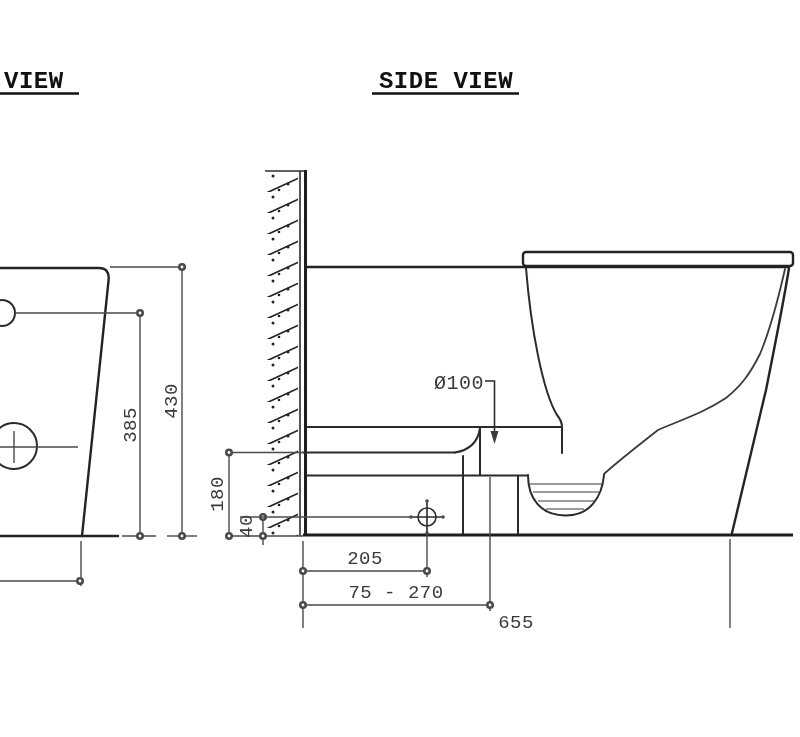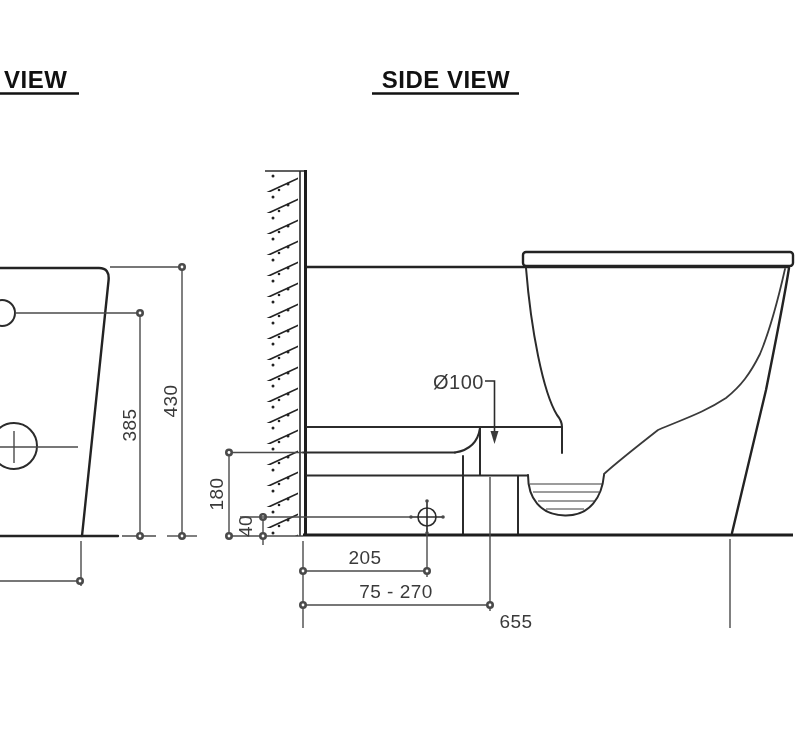--- a/index.html
+++ b/index.html
@@ -1,17 +1,17 @@
 <!DOCTYPE html>
 <html><head>
 <meta charset="utf-8">
 <style>
   html,body{margin:0;padding:0;background:#ffffff;}
   .stage{position:relative;width:800px;height:628px;background:#737373;overflow:hidden;
-         font-family:Liberation Sans, sans-serif;}
+         font-family:Liberation Mono, monospace;}
   svg{display:block}
   .ol      {stroke:#232323;stroke-width:2.4;fill:none;stroke-linecap:round;stroke-linejoin:round;}
   .ol-med  {stroke:#2b2b2b;stroke-width:2;fill:none;stroke-linecap:round;}
   .ol-lite {stroke:#3a3a3a;stroke-width:1.8;fill:none;stroke-linecap:round;}
   .ol-thin {stroke:#2b2b2b;stroke-width:1.6;fill:none;}
   .water   {stroke:#3a3a3a;stroke-width:1.2;fill:none;}
   .floor   {stroke:#1d1d1d;stroke-width:3.2;fill:none;stroke-linecap:butt;}
   .wallthick{stroke:#1d1d1d;stroke-width:3;fill:none;}
   .dim     {stroke:#4a4a4a;stroke-width:1.4;fill:none;}
   .dimdot  {fill:#4a4a4a;}

